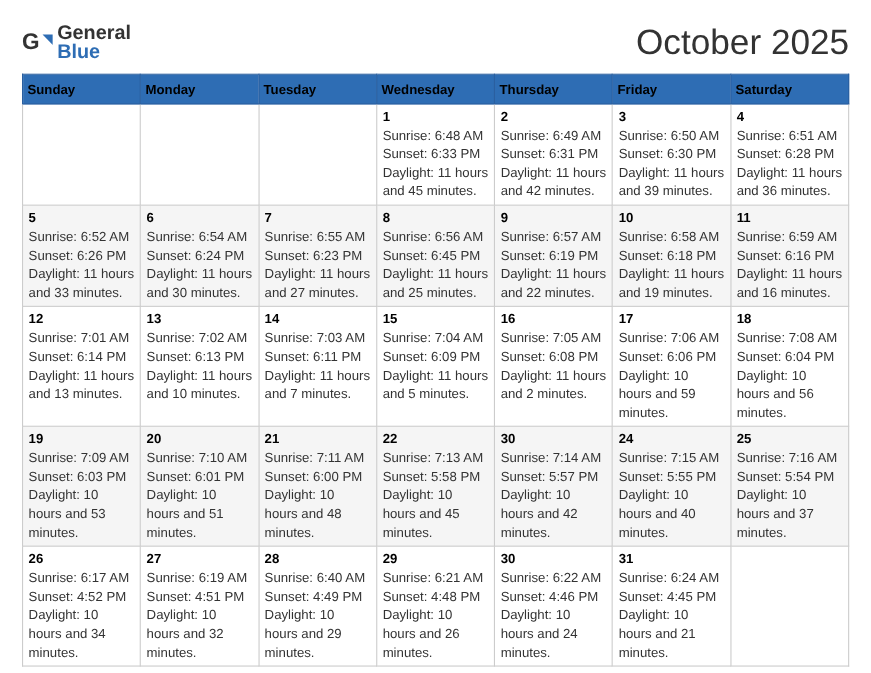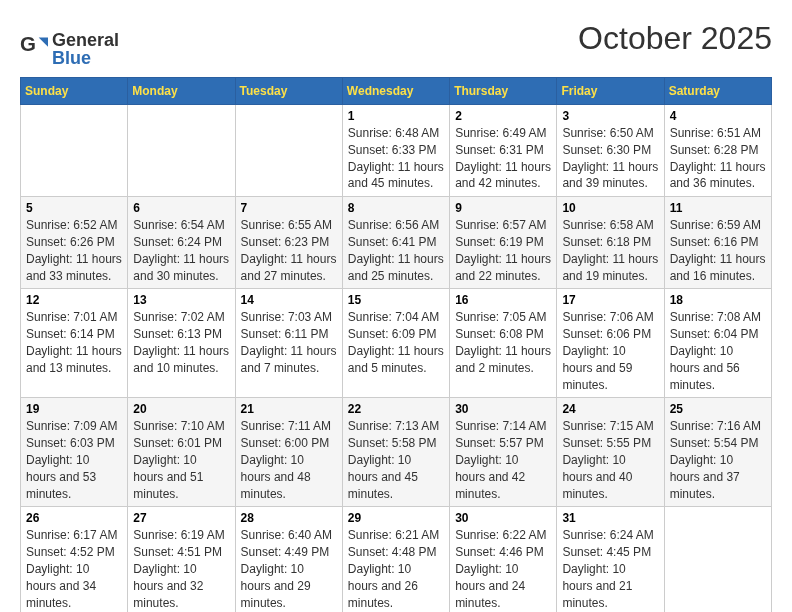--- a/index.html
+++ b/index.html
@@ -21,21 +21,21 @@
       align-items: center;
       gap: 4px;
     }
     .logo-text {
       display: flex;
       flex-direction: column;
       font-size: 18px;
       font-weight: bold;
       line-height: 1;
     }
-    .logo-general { color: #333; margin-top: 11px; }
+    .logo-general { color: #333; }
     .logo-blue { color: #2e6db4; }
     .logo-icon {
       width: 28px;
       height: 28px;
     }
     .title-block {
       text-align: right;
     }
     .title-block h1 {
       font-size: 32px;
@@ -47,21 +47,21 @@
       font-weight: normal;
       color: #333;
     }
     table {
       width: 100%;
       border-collapse: collapse;
       font-size: 11px;
     }
     thead tr th {
       background-color: #2e6db4;
-      color: #fde047;
+      color: #000000;
       padding: 6px 4px;
       text-align: left;
       font-size: 12px;
       font-weight: bold;
       border: 1px solid #2a5fa0;
     }
     tbody tr td {
       border: 1px solid #ccc;
       padding: 4px 5px;
       vertical-align: top;
@@ -166,21 +166,21 @@
         </td>
         <td>
           <span class="day-number">7</span>
           <div class="day-info">Sunrise: 6:55 AM
 Sunset: 6:23 PM
 Daylight: 11 hours and 27 minutes.</div>
         </td>
         <td>
           <span class="day-number">8</span>
           <div class="day-info">Sunrise: 6:56 AM
-Sunset: 6:41 PM
+Sunset: 6:45 PM
 Daylight: 11 hours and 25 minutes.</div>
         </td>
         <td>
           <span class="day-number">9</span>
           <div class="day-info">Sunrise: 6:57 AM
 Sunset: 6:19 PM
 Daylight: 11 hours and 22 minutes.</div>
         </td>
         <td>
           <span class="day-number">10</span>

